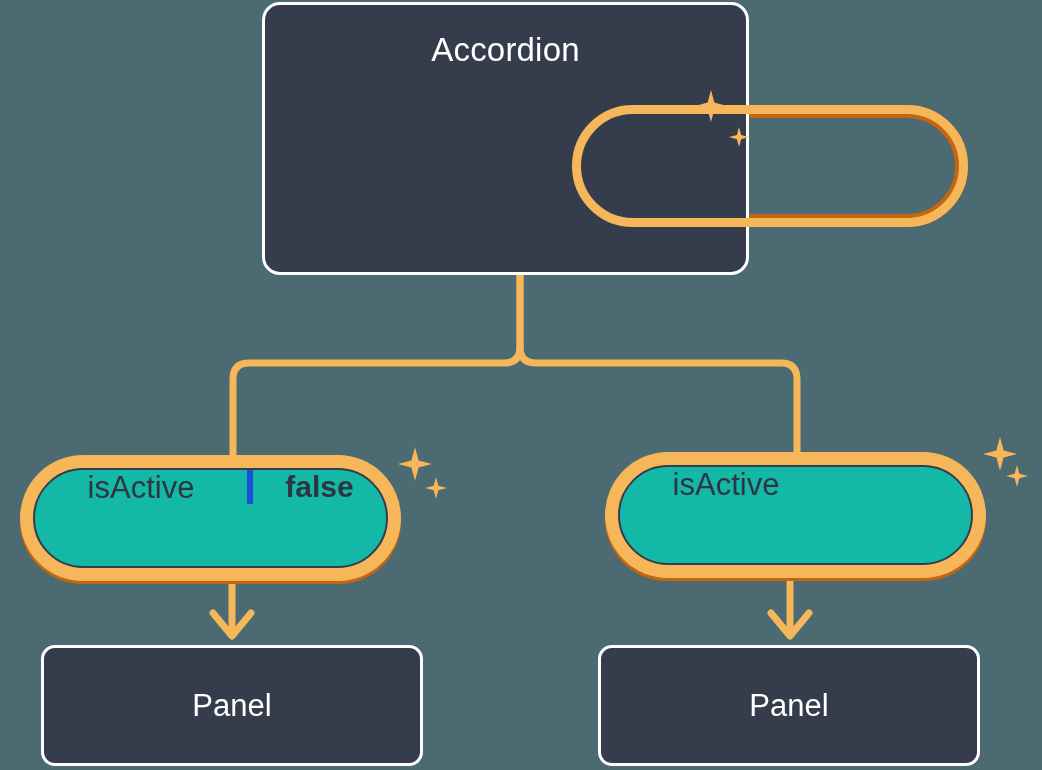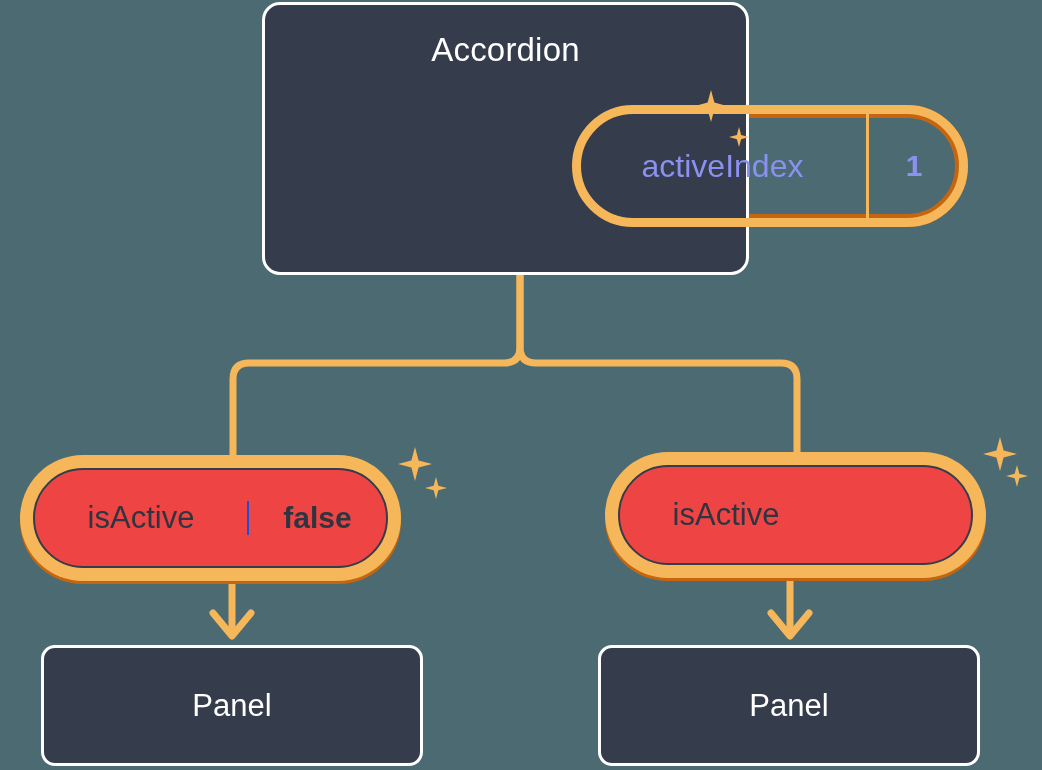--- a/index.html
+++ b/index.html
@@ -95,33 +95,33 @@
     position:absolute;left:-13px;top:-8px;right:-13px;bottom:-16px;
     border-radius:999px;background:#c4660f;
   }
   .pill-lav .ring{
     position:absolute;left:-13px;top:-13px;right:-13px;bottom:-13px;
     border-radius:999px;background:#f6b75a;
   }
   .pill-lav .pill-inner{
     position:absolute;left:0;top:0;right:0;bottom:0;
     border-radius:999px;
-    background:#ef4444;
+    background:#14b8a6;
     border:2px solid #353c4b;
     box-sizing:border-box;
-    display:flex;align-items:center;overflow:hidden;
+    display:flex;align-items:flex-start;overflow:hidden;
   }
   .pill-lav .cell-key{
     display:flex;align-items:center;justify-content:center;
     color:#2f3540;font-size:31px;font-weight:400;
   }
   .pill-lav .cell-val{
     display:flex;align-items:center;justify-content:center;
     color:#2f3540;font-size:30px;font-weight:700;
-    border-left:2px solid #1d4ed8;flex:1;
+    border-left:6px solid #1d4ed8;flex:1;
   }
   #pill-left{left:33px;top:468px;width:355px;height:100px;}
   #pill-left .cell-key{width:212px;}
   #pill-right{left:618px;top:465px;width:355px;height:100px;}
   #pill-right .cell-key{width:212px;}
 
   
   .sparkle{position:absolute;pointer-events:none;}
   .sparkle svg{display:block;}
 </style>
@@ -141,24 +141,20 @@
     <path d="M 790 574 L 790 628" fill="none" stroke="#f6b75a" stroke-width="7" stroke-linecap="round"></path>
     <path d="M 771 613 L 790 636 L 809 613" fill="none" stroke="#f6b75a" stroke-width="7" stroke-linecap="round" stroke-linejoin="round"></path>
   </svg>
 
   <div class="card" id="accordion-card">
     <div class="card-title">Accordion</div>
 
     <div class="pill" id="pill-active">
       <div class="ring-shadow"></div>
       <div class="ring"></div>
-      <div class="pill-inner">
-        <div class="cell-key">activeIndex</div>
-        <div class="cell-val">1</div>
-      </div>
     </div>
 
     <div class="sparkle" style="left:430px;top:85px;">
       <svg width="32" height="32" viewBox="0 0 32 32">
         <path d="M16 0 L19.4 12.6 L32 16 L19.4 19.4 L16 32 L12.6 19.4 L0 16 L12.6 12.6 Z" fill="#f6b75a"></path>
       </svg>
     </div>
     <div class="sparkle" style="left:464px;top:122px;">
       <svg width="20" height="20" viewBox="0 0 32 32">
         <path d="M16 0 L19.4 12.6 L32 16 L19.4 19.4 L16 32 L12.6 19.4 L0 16 L12.6 12.6 Z" fill="#f6b75a"></path>

